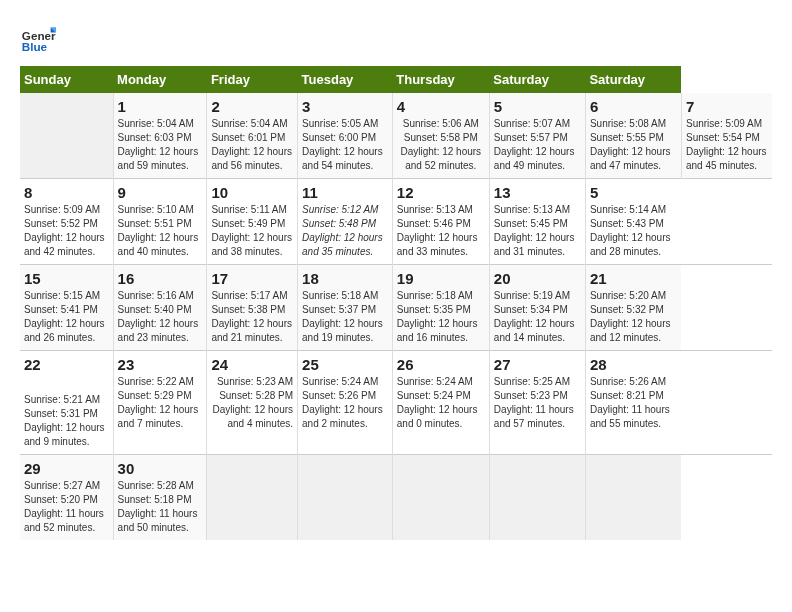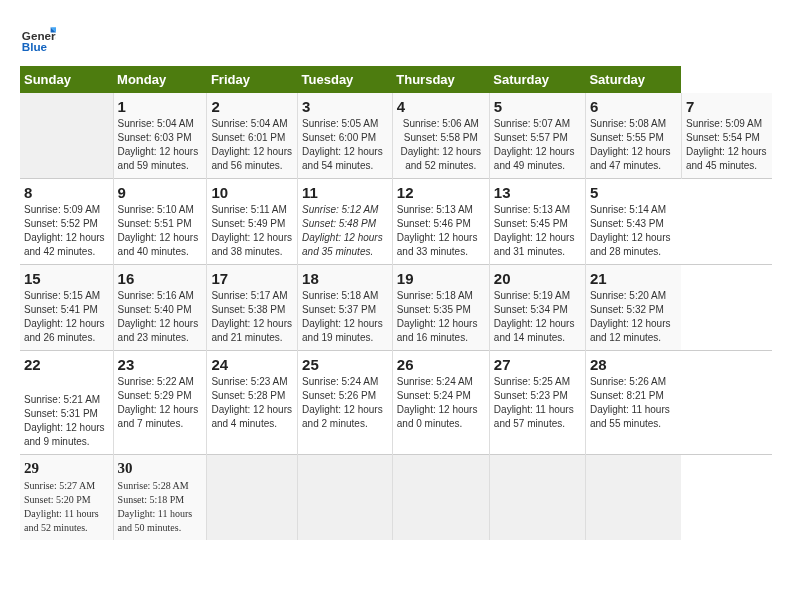--- a/index.html
+++ b/index.html
@@ -50,21 +50,20 @@
       padding: 6px 4px;
       text-align: left;
       font-size: 13px;
       font-weight: bold;
     }
     tbody tr {
       border-bottom: 1px solid #ccc;
     }
     tbody tr:last-child {
       border-bottom: none;
-      font-family: Liberation Serif, serif;
     }
     td {
       vertical-align: top;
       padding: 5px 4px;
       border-right: 1px solid #ddd;
       width: 113px;
       min-height: 80px;
       background: #fff;
     }
     td:last-child { border-right: none; }
@@ -256,21 +255,21 @@
 Daylight: 12 hours and 9 minutes.</div>
         </td>
         <td>
           <span class="day-num">23</span>
           <div class="day-detail" style="white-space: pre-line;">Sunrise: 5:22 AM
 Sunset: 5:29 PM
 Daylight: 12 hours and 7 minutes.</div>
         </td>
         <td>
           <span class="day-num">24</span>
-          <div class="day-detail" style="white-space: pre-line;">Sunrise: 5:23 AM
+          <div class="day-detail" style="white-space: pre-line; text-align: right;">Sunrise: 5:23 AM
 Sunset: 5:28 PM
 Daylight: 12 hours and 4 minutes.</div>
         </td>
         <td>
           <span class="day-num">25</span>
           <div class="day-detail" style="white-space: pre-line;">Sunrise: 5:24 AM
 Sunset: 5:26 PM
 Daylight: 12 hours and 2 minutes.</div>
         </td>
         <td>

